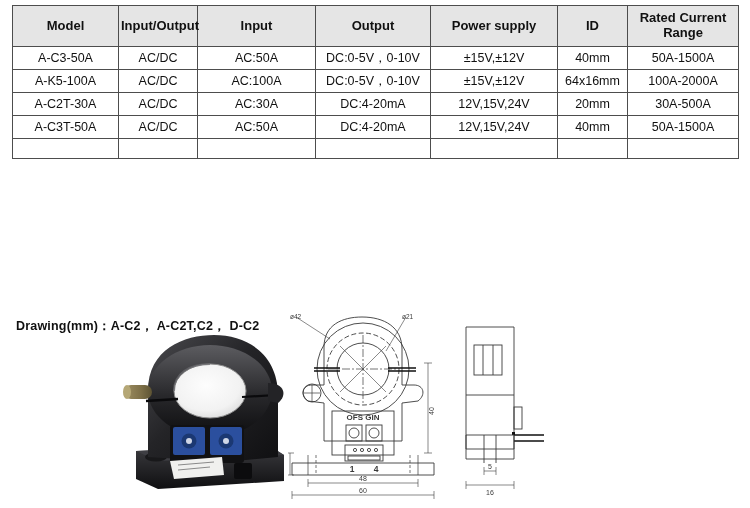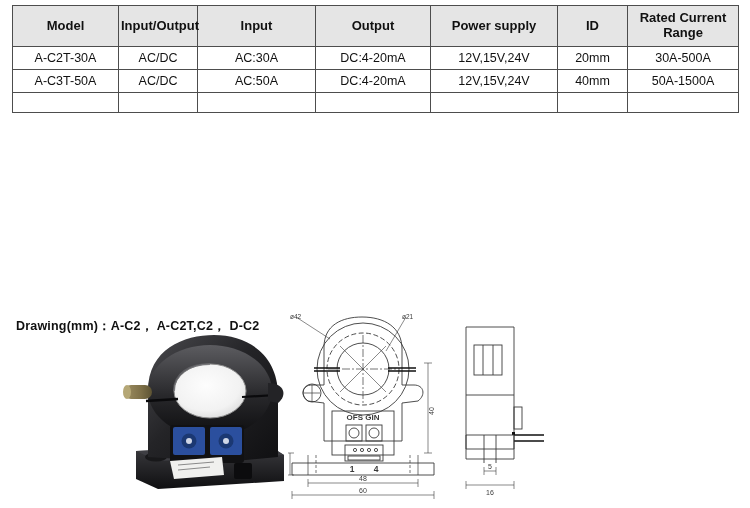--- a/index.html
+++ b/index.html
@@ -121,20 +121,38 @@
         <th>Model</th>
         <th>Input/Output</th>
         <th>Input</th>
         <th>Output</th>
         <th>Power supply</th>
         <th>ID</th>
         <th>Rated Current Range</th>
       </tr>
     </thead>
     <tbody id="spec-table-body">
+        <tr>
+          <td>A-C3-50A</td>
+          <td>AC/DC</td>
+          <td>AC:50A</td>
+          <td>DC:0-5V，0-10V</td>
+          <td>±15V,±12V</td>
+          <td>40mm</td>
+          <td>50A-1500A</td>
+        </tr>
+        <tr>
+          <td>A-K5-100A</td>
+          <td>AC/DC</td>
+          <td>AC:100A</td>
+          <td>DC:0-5V，0-10V</td>
+          <td>±15V,±12V</td>
+          <td>64x16mm</td>
+          <td>100A-2000A</td>
+        </tr>
         <tr>
           <td>A-C2T-30A</td>
           <td>AC/DC</td>
           <td>AC:30A</td>
           <td>DC:4-20mA</td>
           <td>12V,15V,24V</td>
           <td>20mm</td>
           <td>30A-500A</td>
         </tr>
         <tr>

